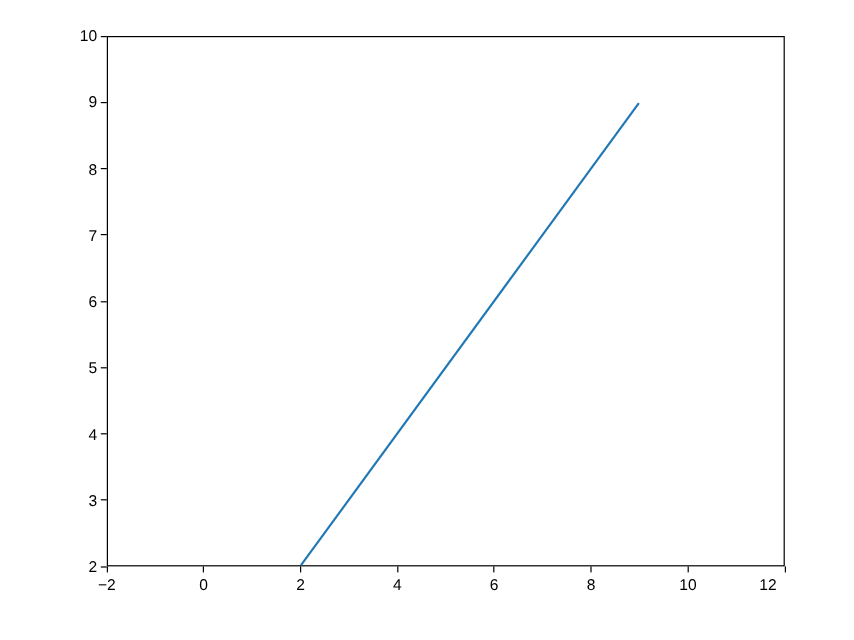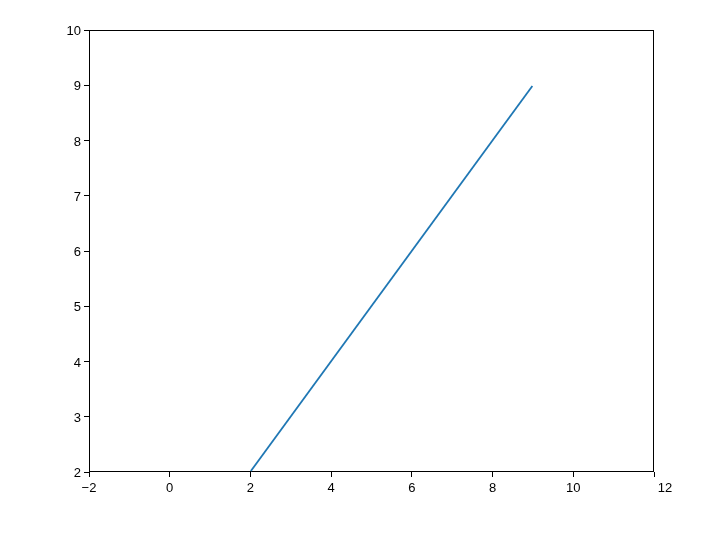--- a/index.html
+++ b/index.html
@@ -83,21 +83,21 @@
     <div class="tick-label-x" style="left: 250.429px; top: 480px;">2</div>
     <div class="tick-x" style="left: 330.643px; top: 472px;"></div>
     <div class="tick-label-x" style="left: 331.143px; top: 480px;">4</div>
     <div class="tick-x" style="left: 411.357px; top: 472px;"></div>
     <div class="tick-label-x" style="left: 411.857px; top: 480px;">6</div>
     <div class="tick-x" style="left: 492.071px; top: 472px;"></div>
     <div class="tick-label-x" style="left: 492.571px; top: 480px;">8</div>
     <div class="tick-x" style="left: 572.786px; top: 472px;"></div>
     <div class="tick-label-x" style="left: 573.286px; top: 480px;">10</div>
     <div class="tick-x" style="left: 653.5px; top: 472px;"></div>
-    <div class="tick-label-x" style="left: 665px; top: 480px;">12</div>
+    <div class="tick-label-x" style="left: 640px; top: 480px;">12</div>
     <div class="tick-y" style="left: 84px; top: 471.5px;"></div>
     <div class="tick-label-y" style="right: 631px; top: 472px;">2</div>
     <div class="tick-y" style="left: 84px; top: 416.25px;"></div>
     <div class="tick-label-y" style="right: 631px; top: 416.75px;">3</div>
     <div class="tick-y" style="left: 84px; top: 361px;"></div>
     <div class="tick-label-y" style="right: 631px; top: 361.5px;">4</div>
     <div class="tick-y" style="left: 84px; top: 305.75px;"></div>
     <div class="tick-label-y" style="right: 631px; top: 306.25px;">5</div>
     <div class="tick-y" style="left: 84px; top: 250.5px;"></div>
     <div class="tick-label-y" style="right: 631px; top: 251px;">6</div>

